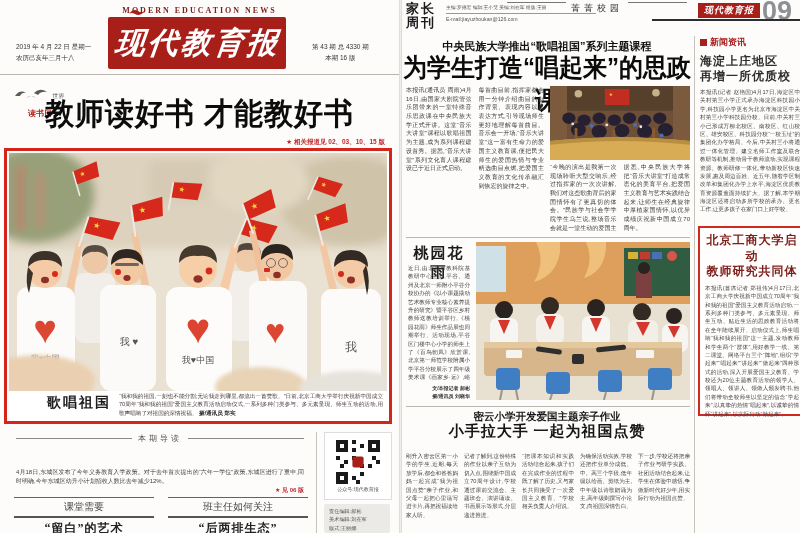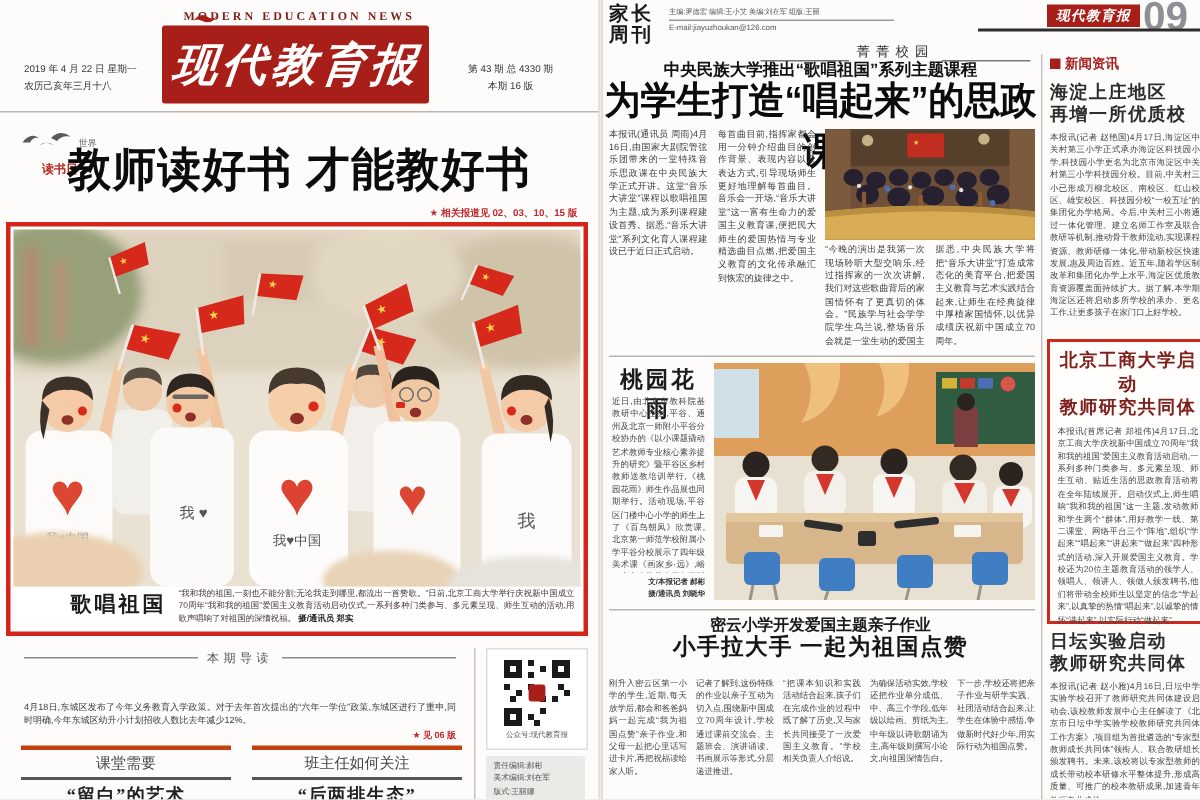--- a/index.html
+++ b/index.html
@@ -39,38 +39,38 @@
   .cap-credit{font-weight:bold;color:#222;}
   .guide-div{position:absolute;left:10px;top:433px;width:300px;display:flex;align-items:center;
              font-size:8px;color:#555;letter-spacing:3px;}
   .guide-div:before,.guide-div:after{content:"";flex:1;border-top:1px solid #8a8a8a;margin:0 6px;}
   .lead-title{position:absolute;left:10px;top:446px;width:300px;text-align:center;
               font-family:"Liberation Serif",serif;font-weight:bold;font-size:16px;color:#1c1c1c;letter-spacing:1px;}
   .lead-text{position:absolute;left:16px;top:468px;width:288px;}
   .lead-ref{position:absolute;left:230px;top:486px;width:74px;text-align:right;
             font-size:6px;color:#c1272d;font-weight:bold;}
   .gitem{position:absolute;top:497px;width:140px;}
-  .gitem .k{border-top:3px solid #c2410c;text-align:center;font-family:"Liberation Serif",serif;
+  .gitem .k{border-top:1px solid #c2410c;text-align:center;font-family:"Liberation Serif",serif;
             font-size:10px;color:#444;padding:2px 0 2px;}
   .gitem .t{border-top:2px solid #555;text-align:center;font-family:"Liberation Serif",serif;
             font-weight:bold;font-size:12px;color:#222;padding-top:2px;letter-spacing:1px;}
   .vline-l{position:absolute;left:316px;top:432px;width:1px;height:101px;background:#c6c3bd;}
   .qrbox{position:absolute;left:324px;top:432px;width:66px;height:66px;border:1px solid #ddd;
          background:#fff;display:flex;flex-direction:column;align-items:center;justify-content:center;}
   .qrlabel{font-size:5px;color:#555;margin-top:2px;}
   .staffbox{position:absolute;left:324px;top:504px;width:66px;height:29px;background:#eceae6;
             border-radius:2px;padding:3px 5px;box-sizing:border-box;}
   .staffbox div{font-size:5.2px;color:#555;line-height:1.6;}
   
   .rp-title{position:absolute;left:4px;top:2px;font-family:"Liberation Serif",serif;font-weight:bold;
             font-size:13px;line-height:1.05;color:#1a1a1a;letter-spacing:2px;}
   .rp-credits{position:absolute;left:44px;top:4px;width:150px;font-size:4.8px;color:#555;}
   .rp-email{position:absolute;left:44px;top:13px;width:150px;font-size:5.2px;color:#555;
             border-top:1px solid #999;padding-top:2px;}
-  .rp-colname{position:absolute;left:100px;top:28px;width:190px;display:flex;align-items:flex-end;
+  .rp-colname{position:absolute;left:100px;top:2px;width:190px;display:flex;align-items:flex-start;
               font-size:9px;letter-spacing:4px;color:#333;}
   .rp-colname:before,.rp-colname:after{content:"";flex:1;border-top:1px solid #777;margin:0 5px;}
   .rp-brand{position:absolute;left:296px;top:3px;width:62px;height:15px;background:#a81e18;color:#fff;
             display:flex;align-items:center;justify-content:center;font-family:"Liberation Serif",serif;
             font-weight:bold;font-style:italic;font-size:9px;letter-spacing:1px;}
   .rp-pageno{position:absolute;left:360px;top:-4px;font-weight:bold;font-size:27px;color:#8d9094;}
   .rp-darkline{position:absolute;left:250px;top:19px;width:148px;height:2px;background:#2d2d2d;}
   .rm-kicker{position:absolute;left:0px;top:39px;width:290px;text-align:center;font-weight:bold;
              font-size:11px;color:#111;}
   .rm-headline{position:absolute;left:0px;top:52px;width:290px;text-align:center;font-weight:bold;
@@ -487,21 +487,14 @@
     </div>
 
     <div class="redbox">
       <div class="t">
         <div>北京工商大学启动</div>
         <div>教师研究共同体</div>
       </div>
       <div class="tiny2" style="height:148px;">本报讯(首席记者 郑祖伟)4月17日,北京工商大学庆祝新中国成立70周年“我和我的祖国”爱国主义教育活动启动,一系列多种门类参与、多元素呈现、师生互动、贴近生活的思政教育活动将在全年陆续展开。启动仪式上,师生唱响“我和我的祖国”这一主题,发动教师和学生两个“群体”,用好教学一线、第二课堂、网络平台三个“阵地”,组织“学起来”“唱起来”“讲起来”“做起来”四种形式的活动,深入开展爱国主义教育。学校还为20位主题教育活动的领学人、领唱人、领讲人、领做人颁发聘书,他们将带动全校师生以坚定的信念“学起来”,以真挚的热情“唱起来”,以诚挚的情怀“讲起来”,以实际行动“做起来”。</div>
     </div>
 
-    <div class="news3">
-      <div class="rail-title" style="margin-top:0;">
-        <div>日坛实验启动</div>
-        <div>教师研究共同体</div>
-      </div>
-      <div class="tiny2" style="height:78px;">本报讯(记者 赵小雅)4月16日,日坛中学实验学校召开了教师研究共同体建设启动会,该校教师发展中心主任解读了《北京市日坛中学实验学校教师研究共同体工作方案》,项目组为首批遴选的“专家型教师成长共同体”领衔人、联合教研组长颁发聘书。未来,该校将以专家型教师的成长带动校本研修水平整体提升,形成高质量、可推广的校本教研成果,加速青年教师专业成长。</div>
-    </div>
   </div>
 </div>
 
 </body></html>

